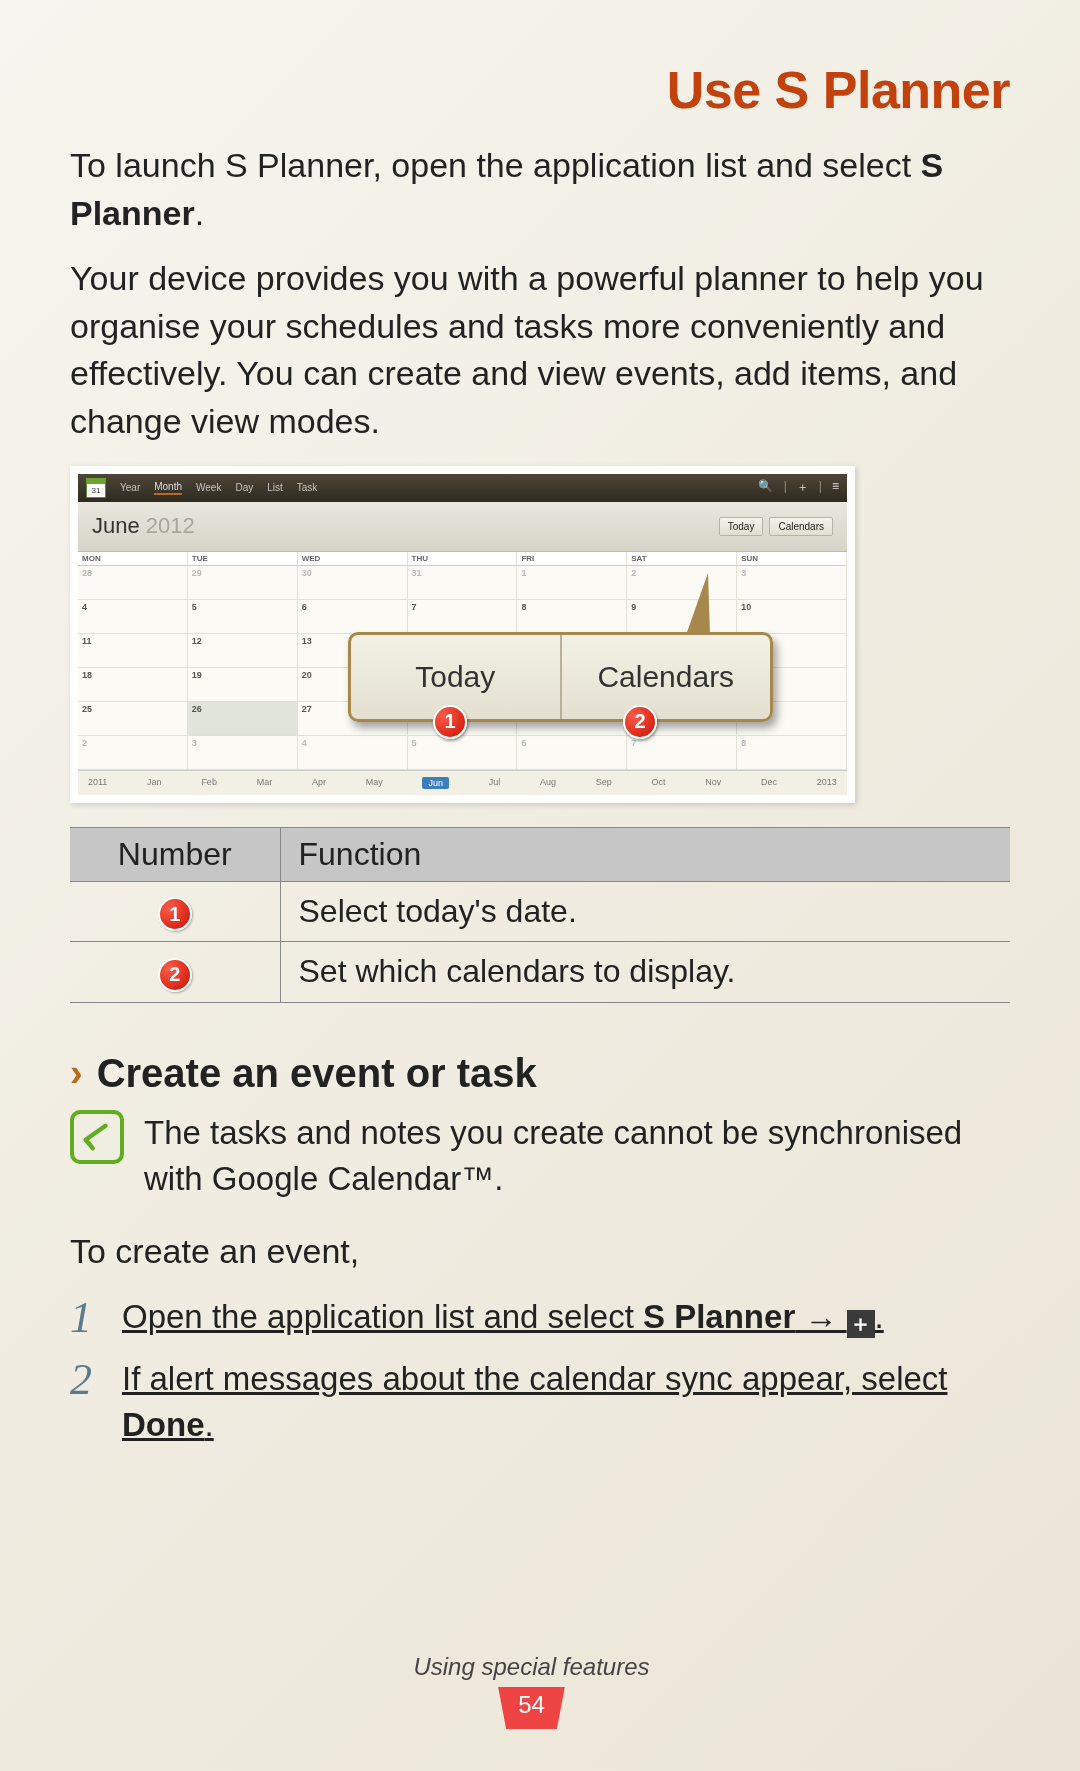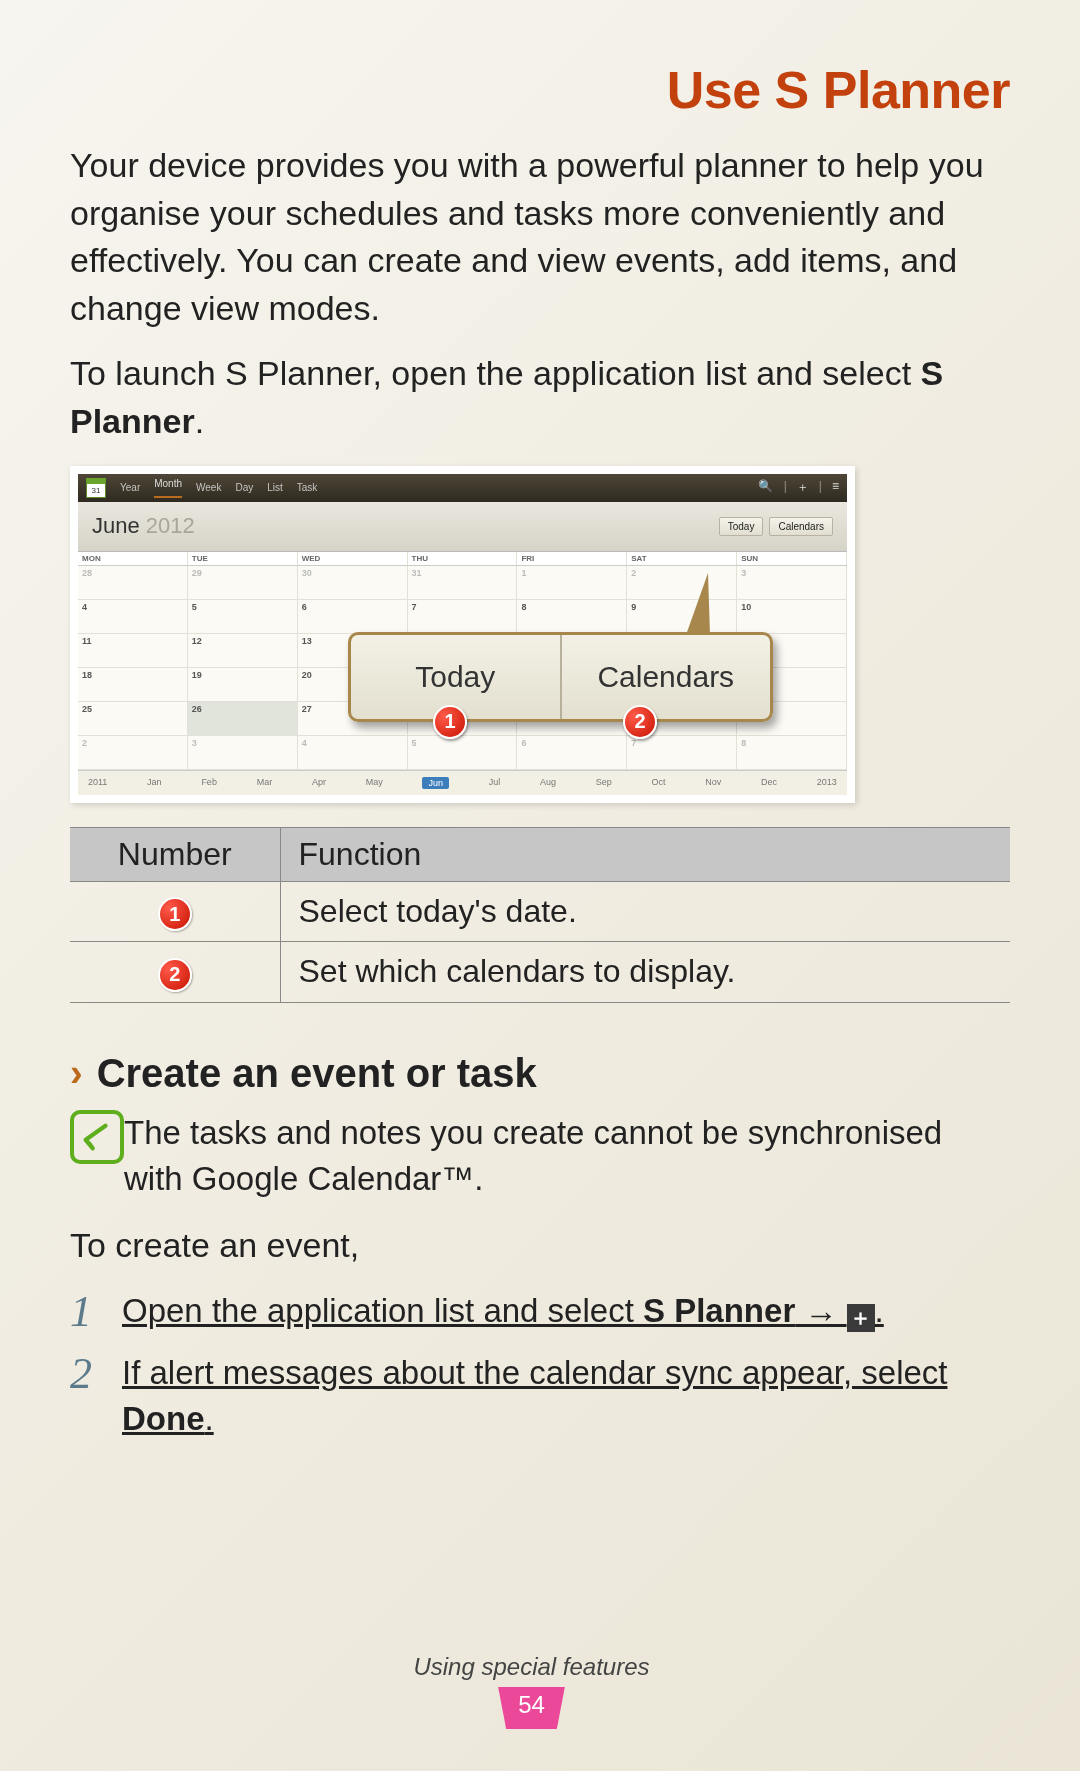--- a/index.html
+++ b/index.html
@@ -49,21 +49,21 @@
   .shot-topbar .cal-icon {
     width: 20px; height: 20px;
     background: #fff;
     border: 1px solid #5b8a2a;
     border-top: 6px solid #6aa52e;
     font-size: 8px;
     color: #333;
     display: flex; align-items: center; justify-content: center;
   }
   .shot-topbar .tab { opacity: 0.85; }
-  .shot-topbar .tab.active { border-bottom: 2px solid #b86b1d; padding-bottom: 7px; opacity: 1; }
+  .shot-topbar .tab.active { border-bottom: 2px solid #b86b1d; padding-bottom: 1px; opacity: 1; }
   .shot-topbar .right { margin-left: auto; display:flex; gap:10px; font-size:12px; }
   .shot-header {
     height: 50px;
     background: linear-gradient(#e9e7df, #d6d3c7);
     display: flex; align-items: center; justify-content: space-between;
     padding: 0 14px;
     border-bottom: 1px solid #bbb;
   }
   .shot-month { font-size: 22px; color: #333; }
   .shot-month .yr { color: #a9a59a; }
@@ -173,21 +173,21 @@
   
   .subhead {
     display:flex; align-items:center; gap:14px;
     margin-bottom: 14px;
   }
   .chevron { color:#bb6a1c; font-size:38px; font-weight:700; }
   h2.sub {
     font-size: 40px; font-weight:700; color:#222;
   }
 
-  .note-row { display:flex; align-items:flex-start; margin-bottom:20px; }
+  .note-row { display:flex; gap:20px; align-items:flex-start; margin-bottom:26px; }
   .note-icon {
     width:54px;height:54px;flex-shrink:0;
     border:4px solid #5fae1d; border-radius:10px;
     display:flex;align-items:center;justify-content:center;
   }
   .note-icon svg { width:34px;height:34px; }
   .note-text { font-size:33px; line-height:1.4; }
 
   .steps { margin-top: 10px; }
   .step { display:flex; gap:18px; margin-bottom:14px; }
@@ -208,37 +208,37 @@
   }
 
   
   .footer {
     position:absolute; bottom:42px; left:0; right:17px;
     text-align:center;
   }
   .footer .sec { font-style:italic; font-size:24px; color:#444; margin-bottom:6px; }
   .footer .pg {
     display:inline-block;
-    background:#ec4899; color:#fff;
+    background:#ef4444; color:#fff;
     font-size:24px; padding:4px 20px 10px 20px;
     clip-path: polygon(0 0, 100% 0, 88% 100%, 12% 100%);
     min-width:60px;
   }
 </style>
 </head>
 <body>
 
 <div class="page">
   <h1 class="title">Use S Planner</h1>
 
-  <p class="body">Your device provides you with a powerful planner to help you organise your schedules and tasks more conveniently and effectively. You can create and view events, add items, and change view modes.</p>
-
   <p class="body">
     <span>To launch S Planner, open the application list and select </span><span class="bold">S Planner</span><span>.</span>
   </p>
+
+  <p class="body">Your device provides you with a powerful planner to help you organise your schedules and tasks more conveniently and effectively. You can create and view events, add items, and change view modes.</p>
 
   <div class="shot-wrap">
     <div class="shot-topbar">
       <div class="cal-icon">31</div>
       <span class="tab">Year</span>
       <span class="tab active">Month</span>
       <span class="tab">Week</span>
       <span class="tab">Day</span>
       <span class="tab">List</span>
       <span class="tab">Task</span>

